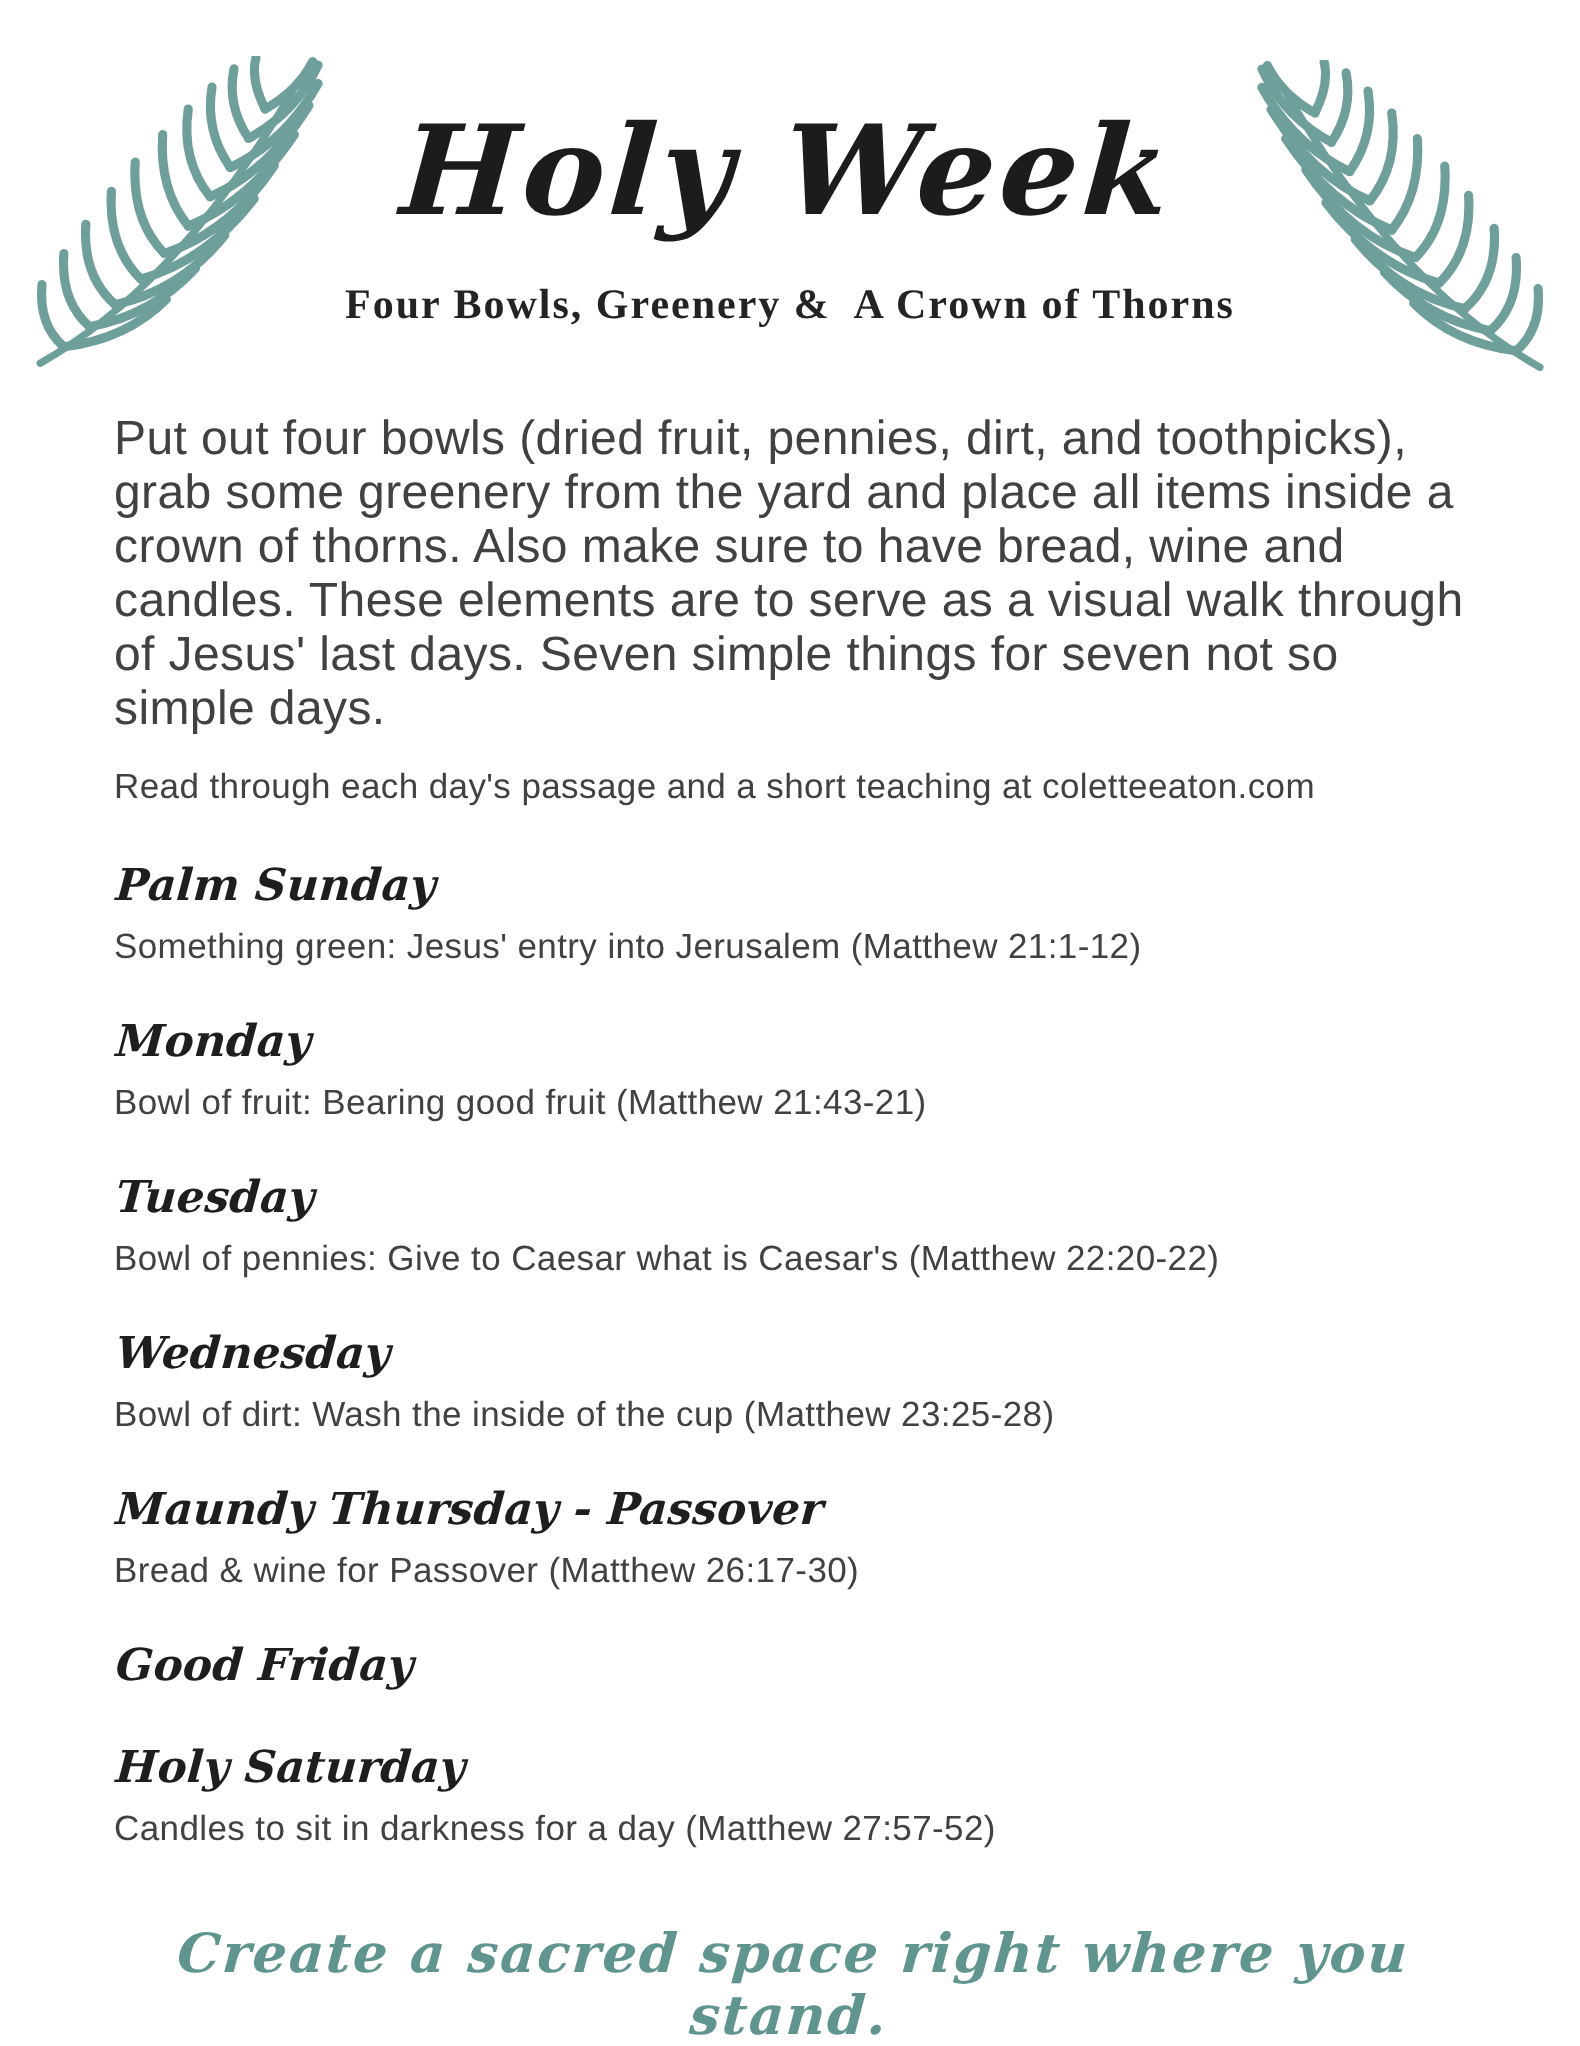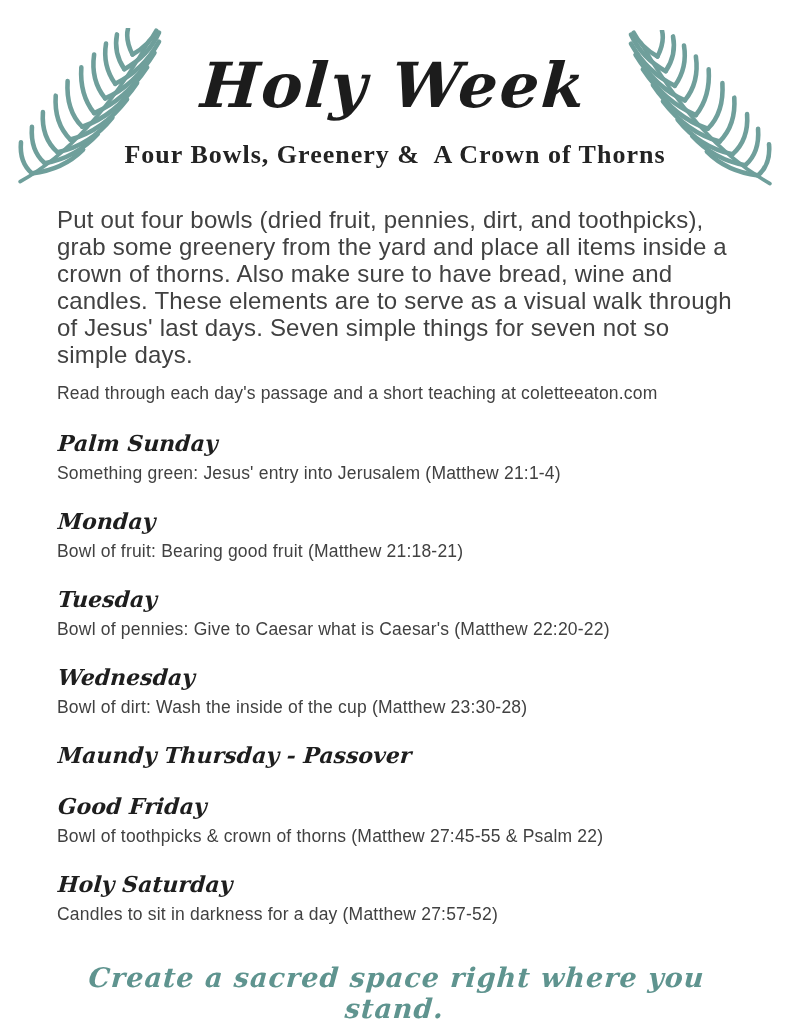--- a/index.html
+++ b/index.html
@@ -42,21 +42,21 @@
     font-size: 62px;
     line-height: 96px;
     letter-spacing: 2px;
     color: var(--title);
     transform: skewX(-4deg);
   }
   .subtitle {
     margin-top: 6px;
     font-family: "Liberation Serif", serif;
     font-weight: bold;
-    font-size: 26px;
+    font-size: 21px;
     letter-spacing: 1px;
     color: #232323;
     white-space: pre-wrap;
   }
   
   .content {
     padding: 14px 56px 0 57px;
   }
   .intro {
     font-size: 24px;
@@ -172,45 +172,45 @@
     <h1 class="title">Holy Week</h1>
     <h2 class="subtitle">Four Bowls, Greenery &amp;  A Crown of Thorns</h2>
   </div>
 
   <div class="content">
     <p class="intro">Put out four bowls (dried fruit, pennies, dirt, and toothpicks), grab some greenery from the yard and place all items inside a crown of thorns. Also make sure to have bread, wine and candles. These elements are to serve as a visual walk through of Jesus' last days. Seven simple things for seven not so simple days.</p>
     <p class="note">Read through each day's passage and a short teaching at coletteeaton.com</p>
 
     <section class="day">
       <h3 class="day-name">Palm Sunday</h3>
-      <p class="day-desc">Something green: Jesus' entry into Jerusalem (Matthew 21:1-4)</p>
+      <p class="day-desc">Something green: Jesus' entry into Jerusalem (Matthew 21:1-12)</p>
     </section>
 
     <section class="day">
       <h3 class="day-name">Monday</h3>
-      <p class="day-desc">Bowl of fruit: Bearing good fruit (Matthew 21:18-21)</p>
+      <p class="day-desc">Bowl of fruit: Bearing good fruit (Matthew 21:43-21)</p>
     </section>
 
     <section class="day">
       <h3 class="day-name">Tuesday</h3>
       <p class="day-desc">Bowl of pennies: Give to Caesar what is Caesar's (Matthew 22:20-22)</p>
     </section>
 
     <section class="day">
       <h3 class="day-name">Wednesday</h3>
-      <p class="day-desc">Bowl of dirt: Wash the inside of the cup (Matthew 23:30-28)</p>
+      <p class="day-desc">Bowl of dirt: Wash the inside of the cup (Matthew 23:25-28)</p>
     </section>
 
     <section class="day">
       <h3 class="day-name">Maundy Thursday - Passover</h3>
+      <p class="day-desc">Bread &amp; wine for Passover (Matthew 26:17-30)</p>
     </section>
 
     <section class="day">
       <h3 class="day-name">Good Friday</h3>
-      <p class="day-desc">Bowl of toothpicks &amp; crown of thorns (Matthew 27:45-55 &amp; Psalm 22)</p>
     </section>
 
     <section class="day">
       <h3 class="day-name">Holy Saturday</h3>
       <p class="day-desc">Candles to sit in darkness for a day (Matthew 27:57-52)</p>
     </section>
 
     <p class="footer-quote">Create a sacred space right where you stand.</p>
   </div>
 

